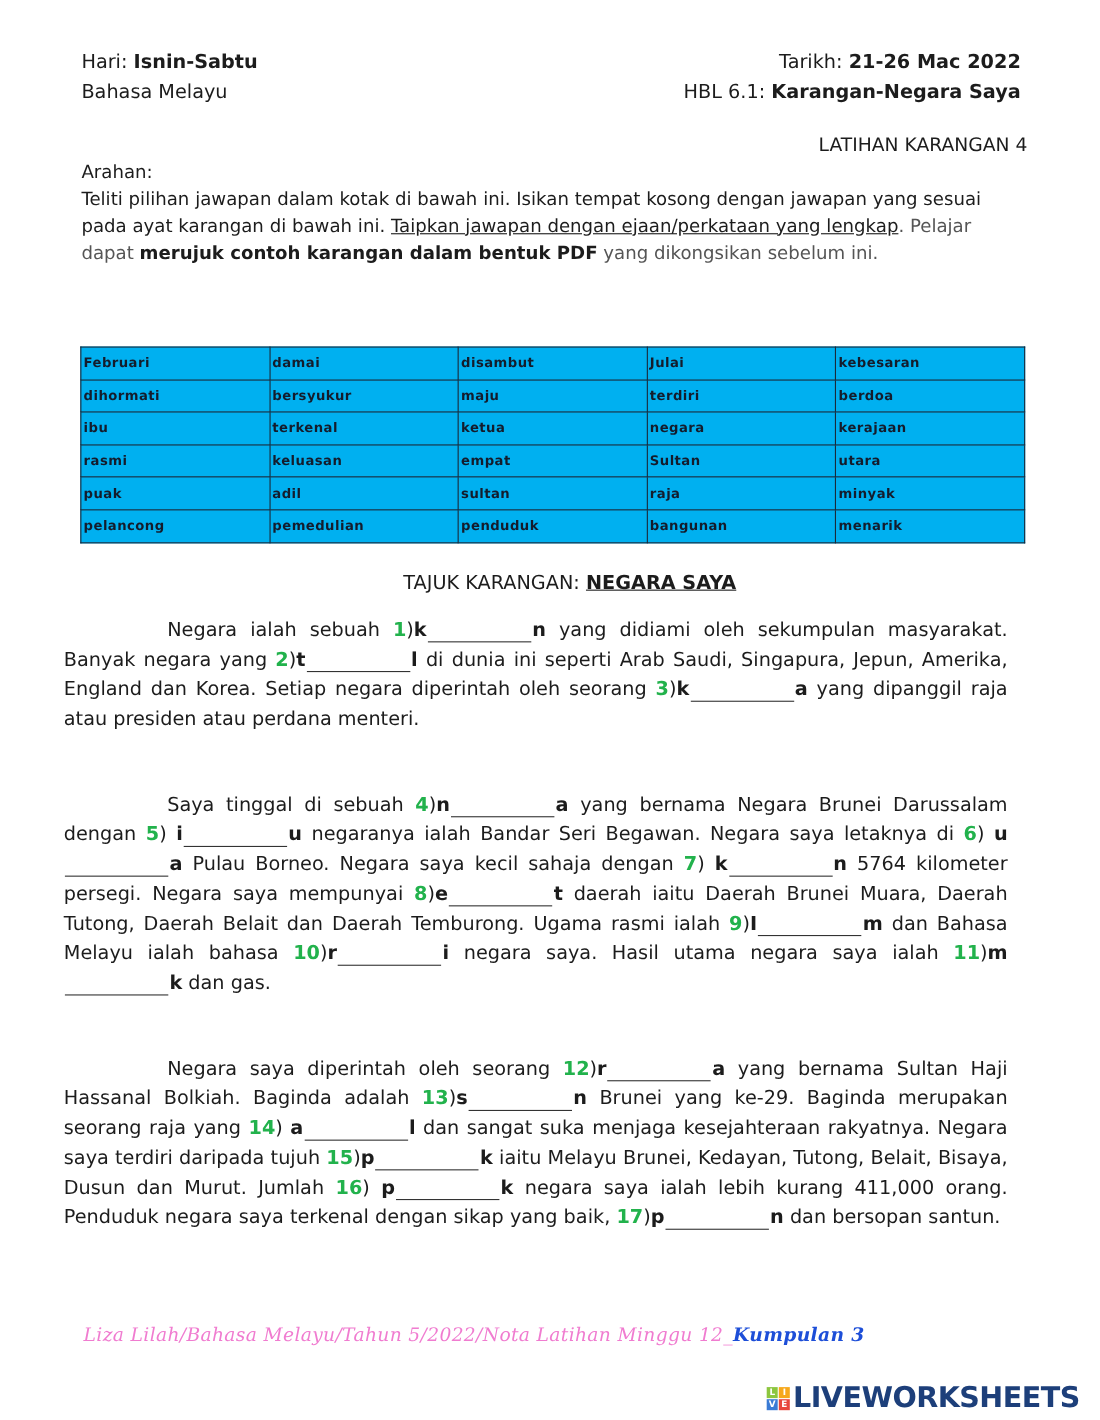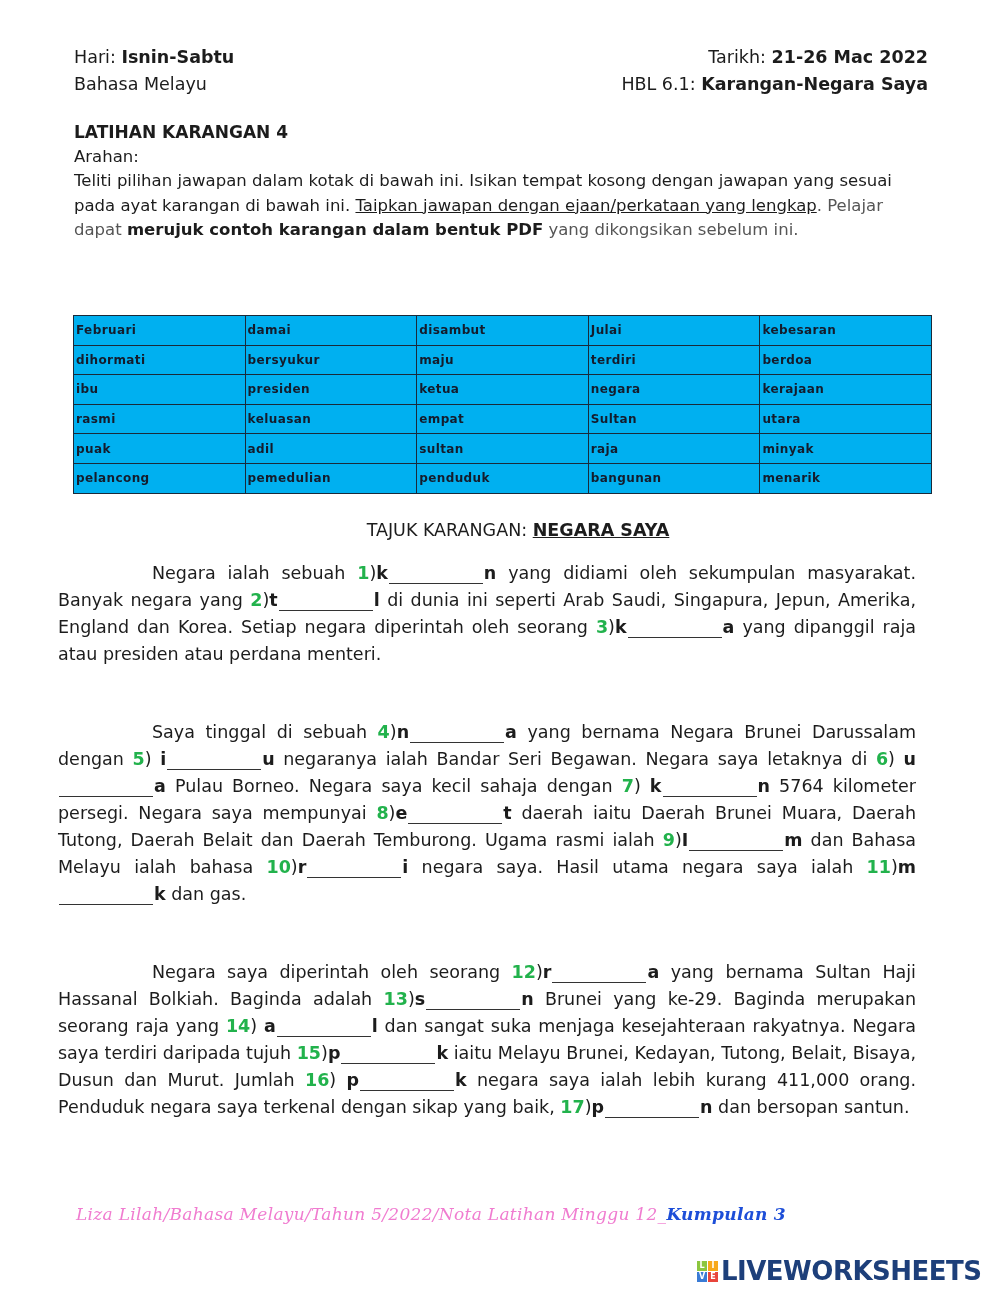--- a/index.html
+++ b/index.html
@@ -2,21 +2,21 @@
 <html><head>
 <meta charset="utf-8">
 <style>
   html, body { margin:0; padding:0; background:#ffffff; }
   body { width:1000px; height:1291px; position:relative; overflow:hidden;
          font-family:"DejaVu Sans", sans-serif; color:#1c1c1c; }
   .hdr { position:absolute; left:74px; right:72px; font-size:17.5px; line-height:27px; }
   .hdr .row { display:flex; justify-content:space-between;text-align:right; }
   .hdr b { font-weight:bold; }
   .instr { position:absolute; left:74px; top:120px; width:860px; font-size:16.5px; line-height:24.5px; }
-  .instr .title { font-weight:bold; font-size:17px; }
+  .instr .title { font-weight:normal; font-size:17px;text-align:right; }
   .instr .u { text-decoration:underline;margin-top:12px; }
   .instr .light { color:#555; }
   table.wb { position:absolute; left:73px; top:315px; width:859px; border-collapse:collapse;
              background:#00b0f0; }
   table.wb td { border:1.2px solid #1a2a3a; text-align:left; font-weight:bold; font-size:12px;
                 color:#141c2c; height:24.6px; padding:2px; width:20%; letter-spacing:0.4px; }
   .essay-title { position:absolute; left:0; width:1000px; top:520px; text-align:center; font-size:17.5px;padding-left:18px; }
   .essay-title b { text-decoration:underline; }
   .para { position:absolute; left:58px; width:858px; font-size:17.5px; line-height:27px;
           text-align:justify; text-align-last:left; }
@@ -64,21 +64,21 @@
       </tr>
       <tr>
         <td>dihormati</td>
         <td>bersyukur</td>
         <td>maju</td>
         <td>terdiri</td>
         <td>berdoa</td>
       </tr>
       <tr>
         <td>ibu</td>
-        <td>presiden</td>
+        <td>terkenal</td>
         <td>ketua</td>
         <td>negara</td>
         <td>kerajaan</td>
       </tr>
       <tr>
         <td>rasmi</td>
         <td>keluasan</td>
         <td>empat</td>
         <td>Sultan</td>
         <td>utara</td>

